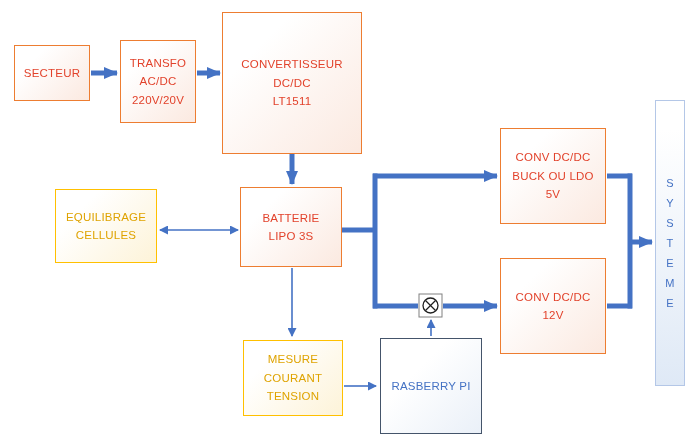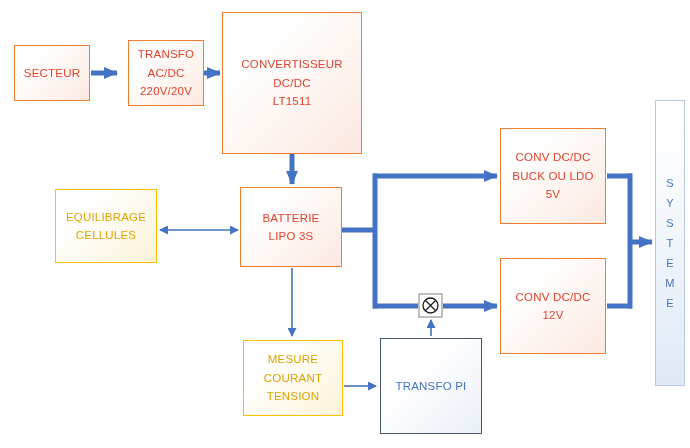--- a/index.html
+++ b/index.html
@@ -98,21 +98,21 @@
       <circle cx="430.5" cy="305.5" r="7.5" fill="#ffffff" stroke="#1f1f1f" stroke-width="1.3"></circle>
       <line x1="425.5" y1="300.5" x2="435.5" y2="310.5" stroke="#1f1f1f" stroke-width="1.3"></line>
       <line x1="435.5" y1="300.5" x2="425.5" y2="310.5" stroke="#1f1f1f" stroke-width="1.3"></line>
     </g>
   </svg>
 
   <div class="box orange" style="left:14px;top:45px;width:76px;height:56px">
     <span>SECTEUR</span>
   </div>
 
-  <div class="box orange" style="left:128px;top:40px;width:76px;height:66px">
+  <div class="box orange" style="left:120px;top:40px;width:76px;height:83px">
     <span>TRANSFO</span>
     <span>AC/DC</span>
     <span>220V/20V</span>
   </div>
 
   <div class="box orange" style="left:222px;top:12px;width:140px;height:142px">
     <span>CONVERTISSEUR</span>
     <span>DC/DC</span>
     <span>LT1511</span>
   </div>
@@ -127,21 +127,21 @@
     <span>LIPO 3S</span>
   </div>
 
   <div class="box gold" style="left:243px;top:340px;width:100px;height:76px">
     <span>MESURE</span>
     <span>COURANT</span>
     <span>TENSION</span>
   </div>
 
   <div class="box bluegray" style="left:380px;top:338px;width:102px;height:96px">
-    <span>TRANSFO PI</span>
+    <span>RASBERRY PI</span>
   </div>
 
   <div class="box orange" style="left:500px;top:128px;width:106px;height:96px">
     <span>CONV DC/DC</span>
     <span>BUCK OU LDO</span>
     <span>5V</span>
   </div>
 
   <div class="box orange" style="left:500px;top:258px;width:106px;height:96px">
     <span>CONV DC/DC</span>

